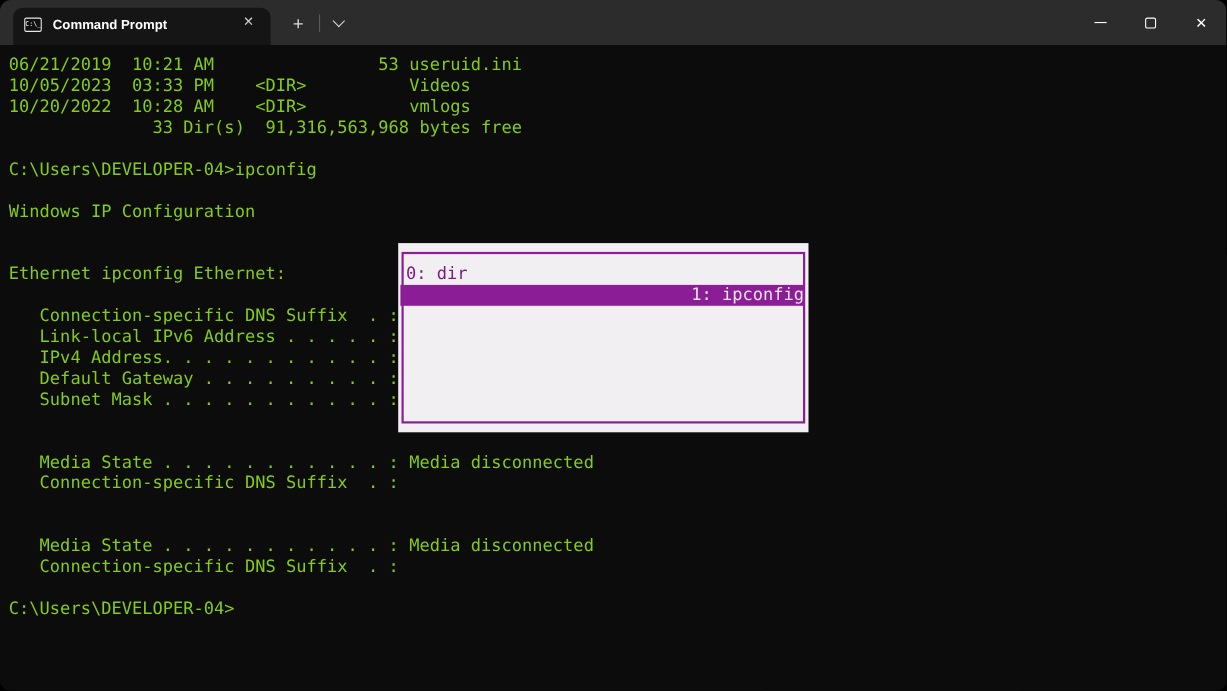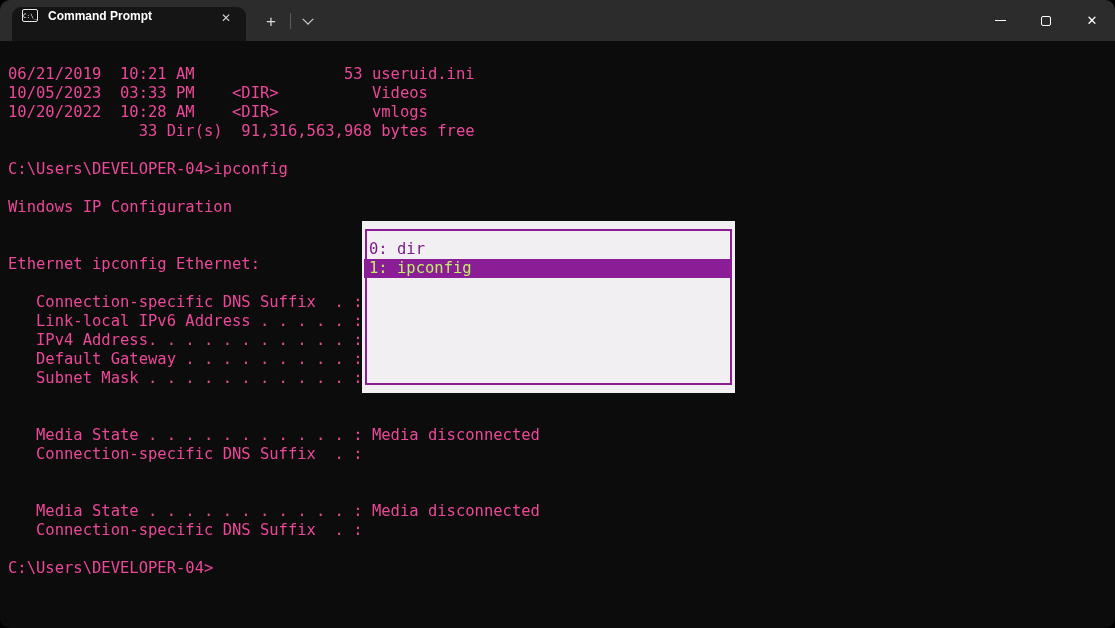--- a/index.html
+++ b/index.html
@@ -7,21 +7,21 @@
   .window {
     position:relative; width:1115px; height:628px;
     background:#0c0c0c; border-radius:10px; overflow:hidden;
     font-family:"Liberation Sans", sans-serif;
   }
   
   .titlebar { position:absolute; top:0; left:0; right:0; height:41px; background:#2d2c2c; }
   .tab {
     position:absolute; left:12px; top:7px; width:234px; height:34px;
     background:#151515; border-radius:9px 9px 0 0;
-    display:flex; align-items:flex-start; padding:2px 10px; gap:10px;
+    display:flex; align-items:flex-end; padding:12px 10px; gap:10px;
   }
   .cmd-icon {
     width:16px; height:13px; flex:0 0 16px;
     border:1px solid #e8e8e8; border-radius:2px; background:#111;
     color:#fff; font-size:6px; line-height:11px; text-align:center;
     font-family:"DejaVu Sans Mono", monospace; letter-spacing:0;
   }
   .tab-title { flex:1; color:#ffffff; font-size:12px; font-weight:700; white-space:nowrap; overflow:hidden; }
   .tab-close { color:#cfcfcf; font-size:12px; padding:2px 5px; border-radius:4px; }
   .newtab {
@@ -38,38 +38,38 @@
   .caption-buttons { position:absolute; right:0; top:0; height:41px; display:flex; }
   .cap { width:46px; height:41px; display:flex; align-items:center; justify-content:center; }
   .min-glyph { width:11px; height:1px; background:#ffffff; }
   .max-glyph { width:10px; height:10px; border:1px solid #ffffff; border-radius:2px; }
   .cap.close { color:#ffffff; font-size:13px; }
   
   .terminal {
     position:absolute; top:41px; left:0; right:0; bottom:0;
     background:#0c0c0c; padding:9px 0 0 8px;
     font-family:"DejaVu Sans Mono", "Liberation Mono", monospace;
-    font-size:15.5px; color:#ec4899;margin-top:15px;
+    font-size:15.5px; color:#84cc16;
   }
   .trow { height:19px; line-height:19px; white-space:pre; }
   
   .popup {
     position:absolute; left:362px; top:221px; width:373px; height:172px;
     background:#f2eff2; z-index:5;
     font-family:"DejaVu Sans Mono", "Liberation Mono", monospace;
     font-size:15.5px;
   }
   .popup-frame { position:absolute; left:3px; right:3px; top:8px; bottom:8px; border:2px solid #8b1e96; }
   .popup-item {
     position:absolute; left:2px; right:4px; height:19px; line-height:19px;
     padding-left:5px; white-space:pre; color:#7c1b88; z-index:6;
   }
   .popup-item.item0 { top:19px; }
   .popup-item.item1 { top:38px; }
-  .popup-item.selected { background:#8b1e96; color:#bef264; }
+  .popup-item.selected { background:#8b1e96; color:#e5e5e5;text-align:right; }
 </style>
 </head>
 <body>
 
 <div class="window">
 
   <div class="titlebar">
     <div class="tab">
       <span class="cmd-icon">C:\_</span>
       <span class="tab-title">Command Prompt</span>

